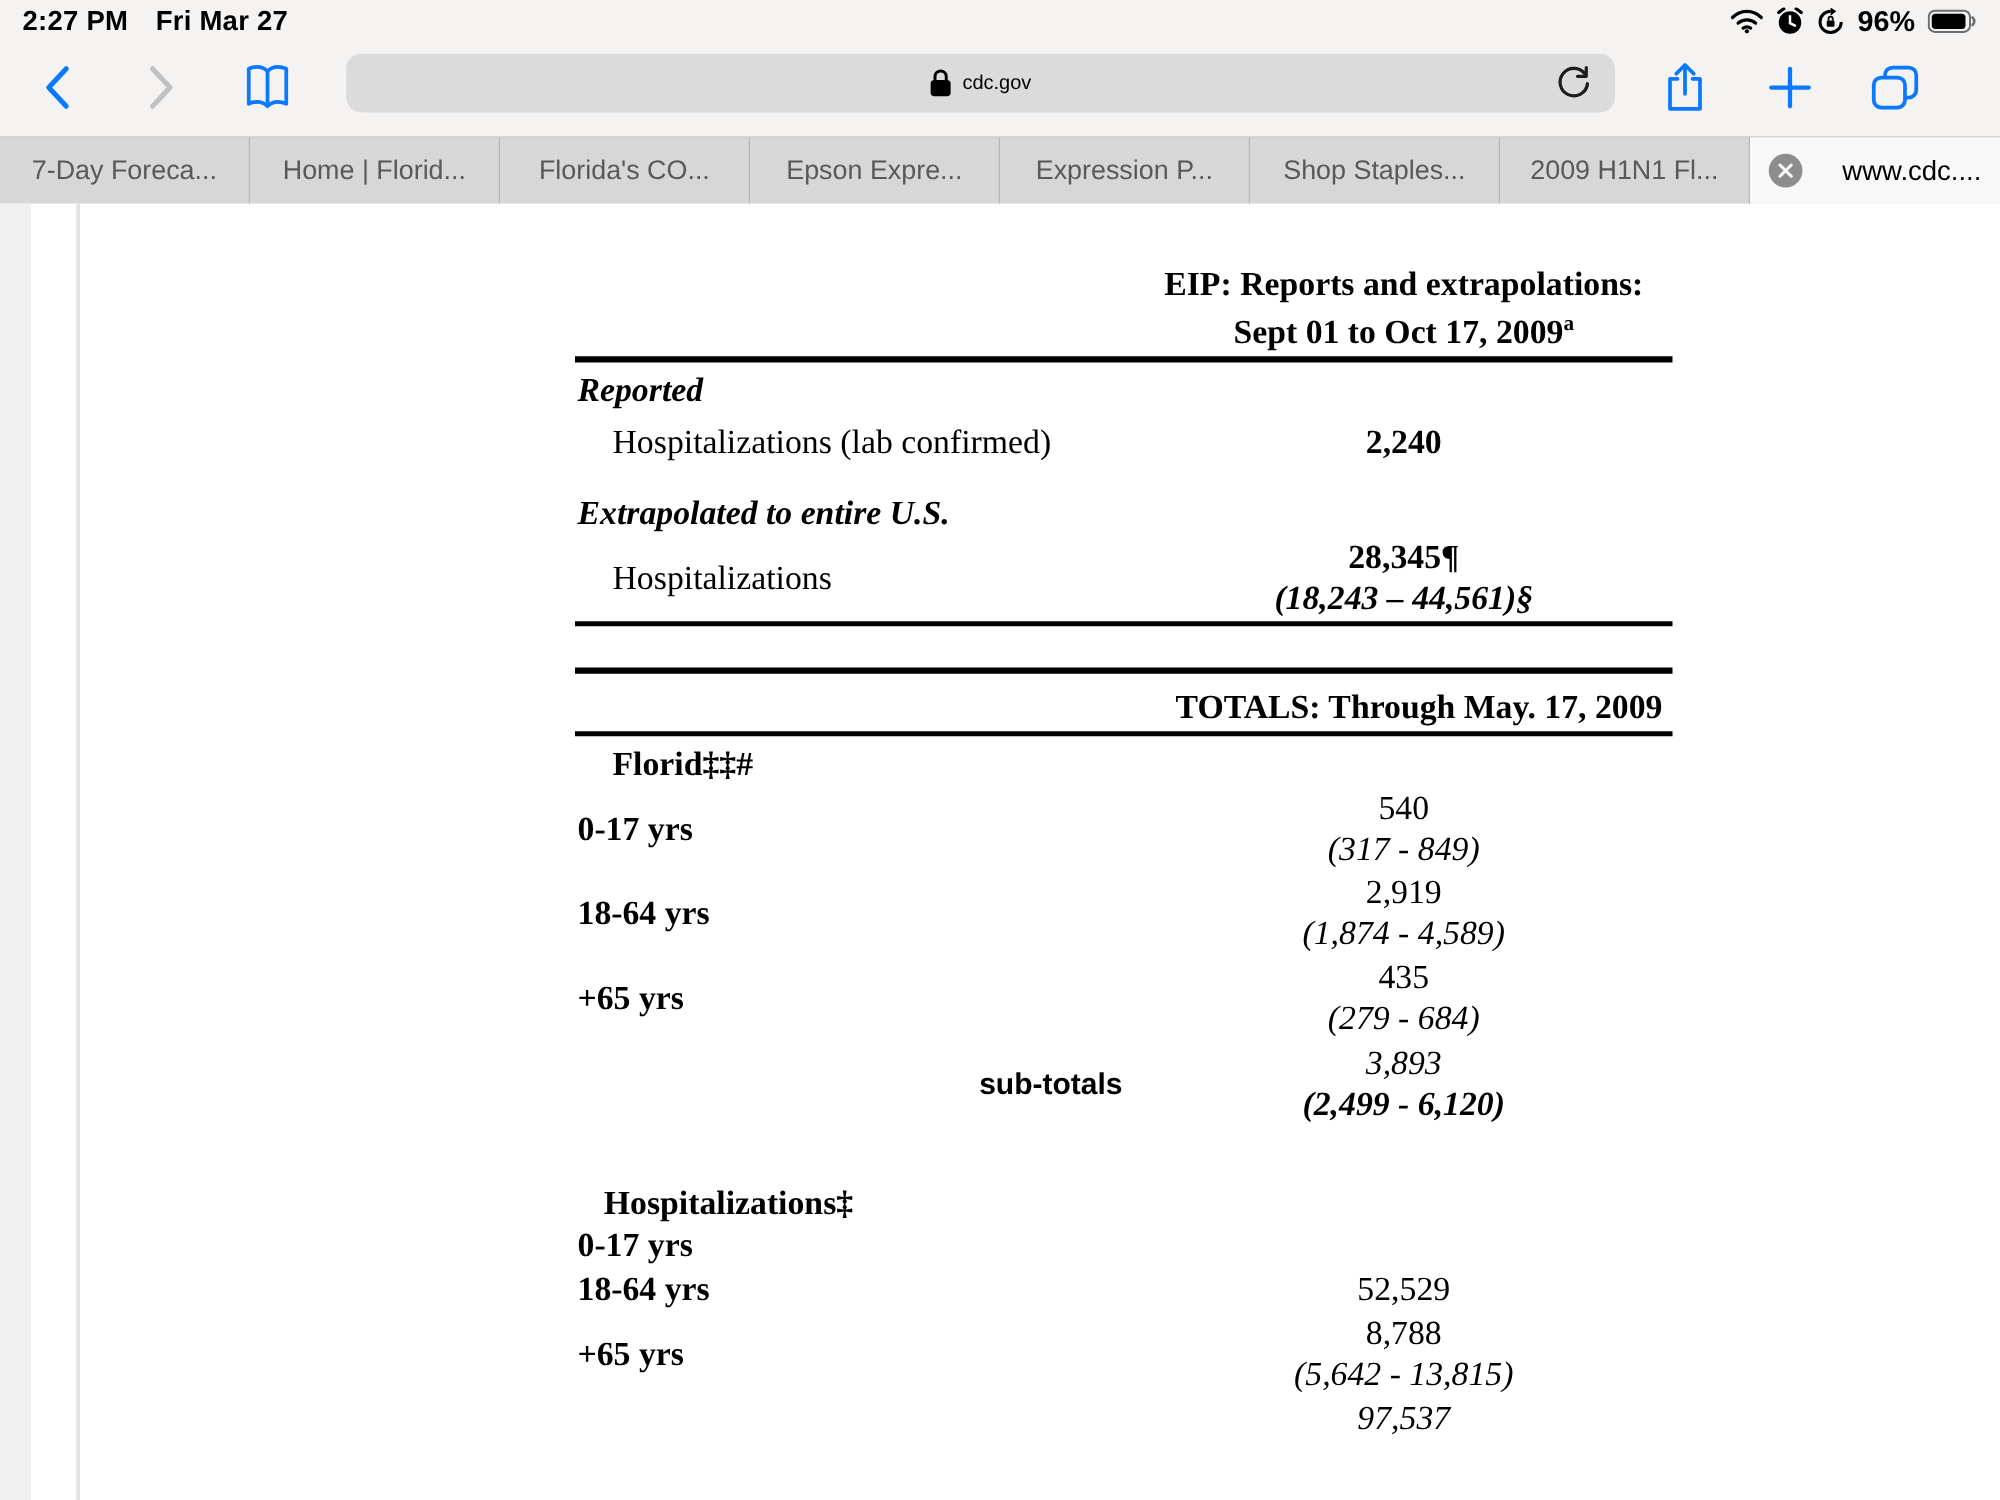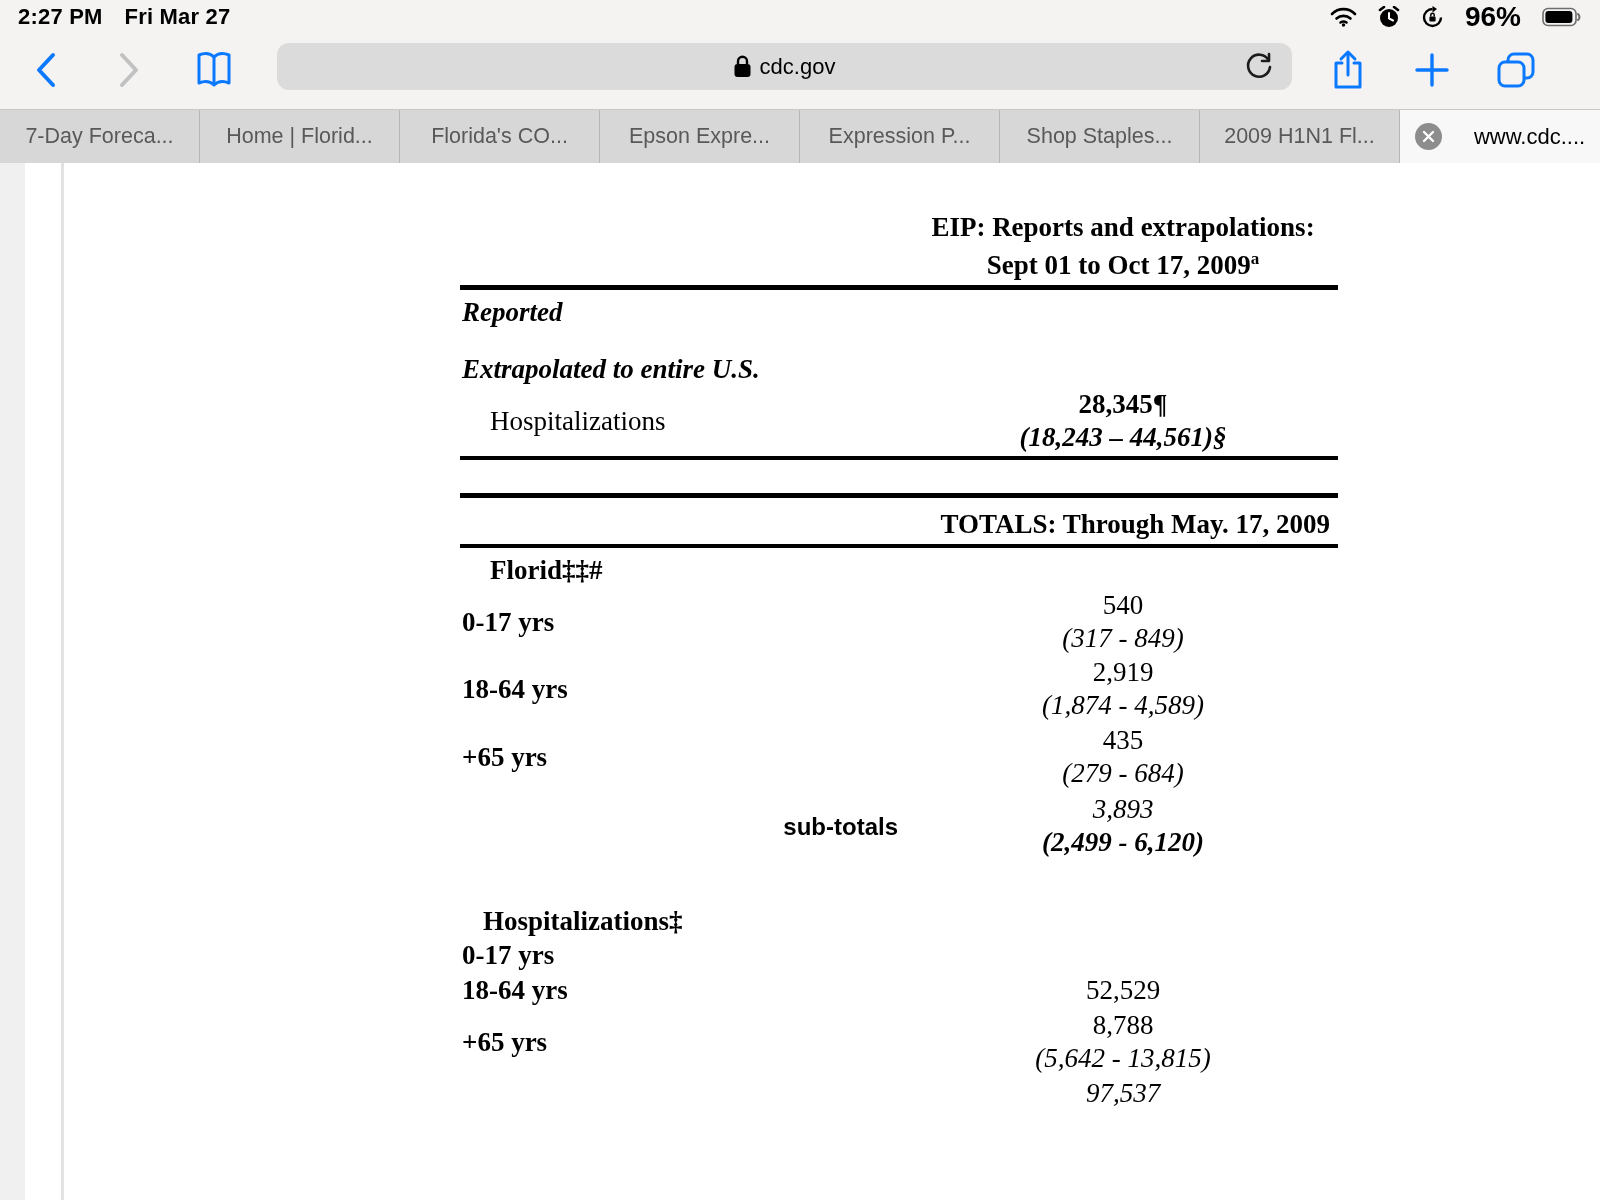--- a/index.html
+++ b/index.html
@@ -7,31 +7,31 @@
     width:1600px;height:1200px;overflow:hidden;background:#fff;
     font-family:"Liberation Sans",sans-serif;color:#000;
     -webkit-font-smoothing:antialiased;
   }
   
   .status-bar{
     height:30px;background:#f4f3f2;display:flex;align-items:center;
     justify-content:space-between;padding:2px 18px 0 18px;
   }
   .status-left{display:flex;gap:22px;font-size:22px;font-weight:600;letter-spacing:.2px;}
-  .status-right{display:flex;align-items:center;gap:21px;font-size:28px;font-weight:600;}
+  .status-right{display:flex;align-items:center;gap:10px;font-size:23px;font-weight:600;}
   .sicon{display:inline-flex;align-items:center;}
   
   .toolbar{height:77px;background:#f4f3f2;position:relative;}
   .tb-btn{position:absolute;top:14px;width:48px;height:48px;display:flex;align-items:center;justify-content:center;background:none;border:none;padding:0;cursor:pointer;}
   .blue{color:#0b79ff;}
   .gray{color:#c2c1c1;}
   .url-bar{
     position:absolute;left:277px;top:11px;width:1015px;height:47px;
     background:#dcdbdb;border-radius:12px;display:flex;align-items:center;justify-content:center;
-    font-size:22px;color:#000;gap:9px;
+    font-size:16px;color:#000;gap:9px;
   }
   .reload-btn{position:absolute;right:16px;top:8px;width:32px;height:32px;border:none;background:none;color:#1c1c1e;padding:0;cursor:pointer;}
   
   .tab-bar{height:53px;display:flex;background:#d8d7d7;border-top:1px solid #c9c8c8;}
   .tab{
     width:200px;box-sizing:border-box;border-right:1px solid #b7b6b6;
     display:flex;align-items:center;justify-content:center;
     font-size:21.5px;color:#595959;white-space:nowrap;overflow:hidden;cursor:pointer;
   }
   .tab.active{flex:1;background:#f9f8f8;color:#000;border-right:none;gap:32px;font-size:22px;}
@@ -204,20 +204,26 @@
 
     <div class="col-header">
       <div>EIP: Reports and extrapolations:</div>
       <div><span>Sept 01 to Oct 17, 2009</span><sup>a</sup></div>
     </div>
 
     <div class="rule thick" style="margin-top:4px"></div>
 
     <div class="label ital ind2" style="margin-top:6px">Reported</div>
 
+    <div class="row" style="margin-top:8px">
+      <div class="label plain ind30">Hospitalizations (lab confirmed)</div>
+      <div class="vstack">
+        <div class="val b">2,240</div>
+      </div>
+    </div>
 
     <div class="label ital ind2" style="margin-top:24px">Extrapolated to entire U.S.</div>
 
     <div class="row" style="margin-top:2px">
       <div class="label plain ind30">Hospitalizations</div>
       <div class="vstack">
         <div class="val b">28,345¶</div>
         <div class="range bi">(18,243 – 44,561)§</div>
       </div>
     </div>

